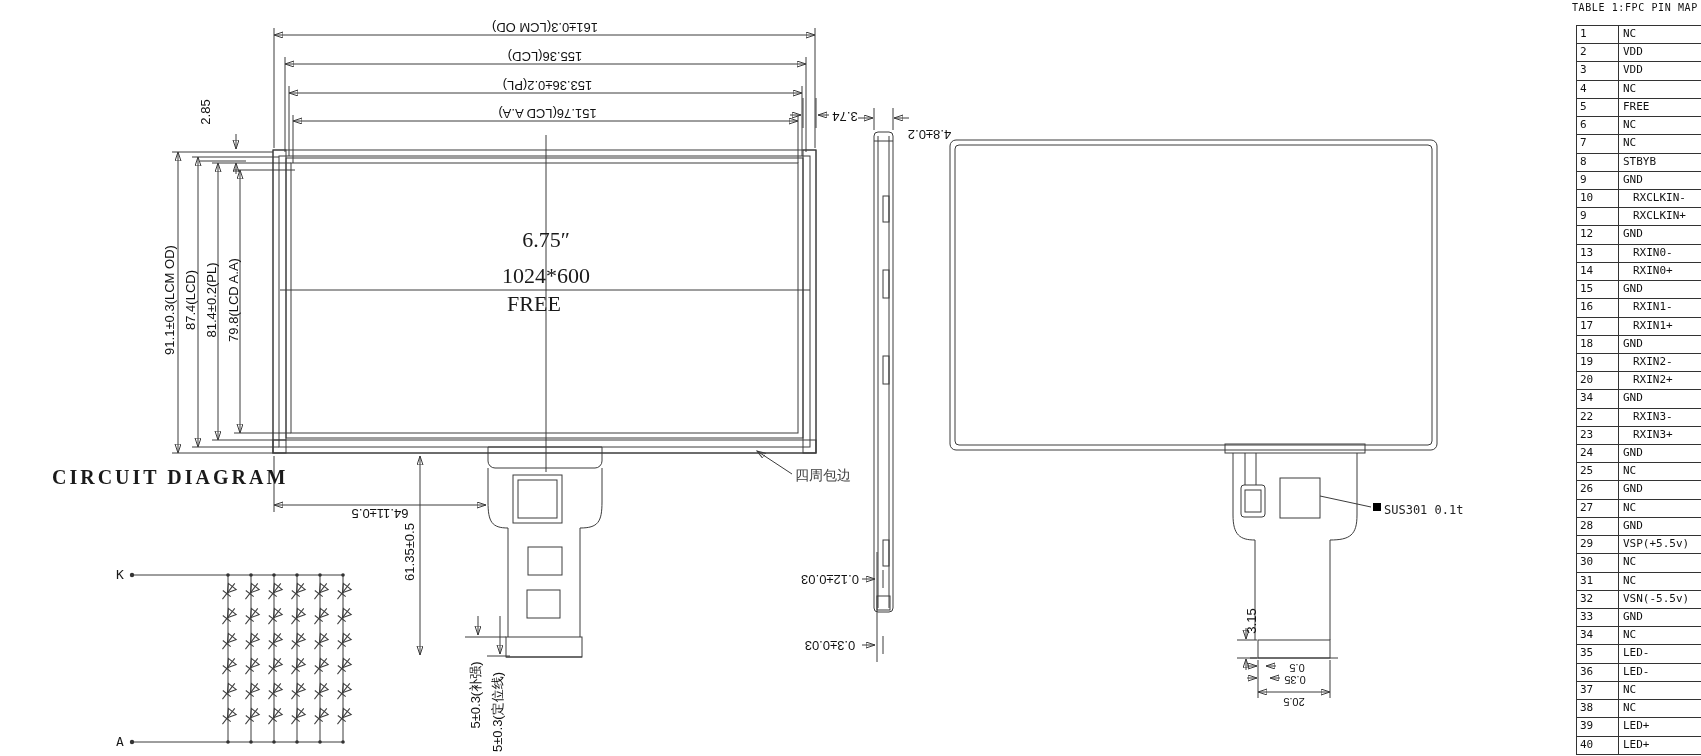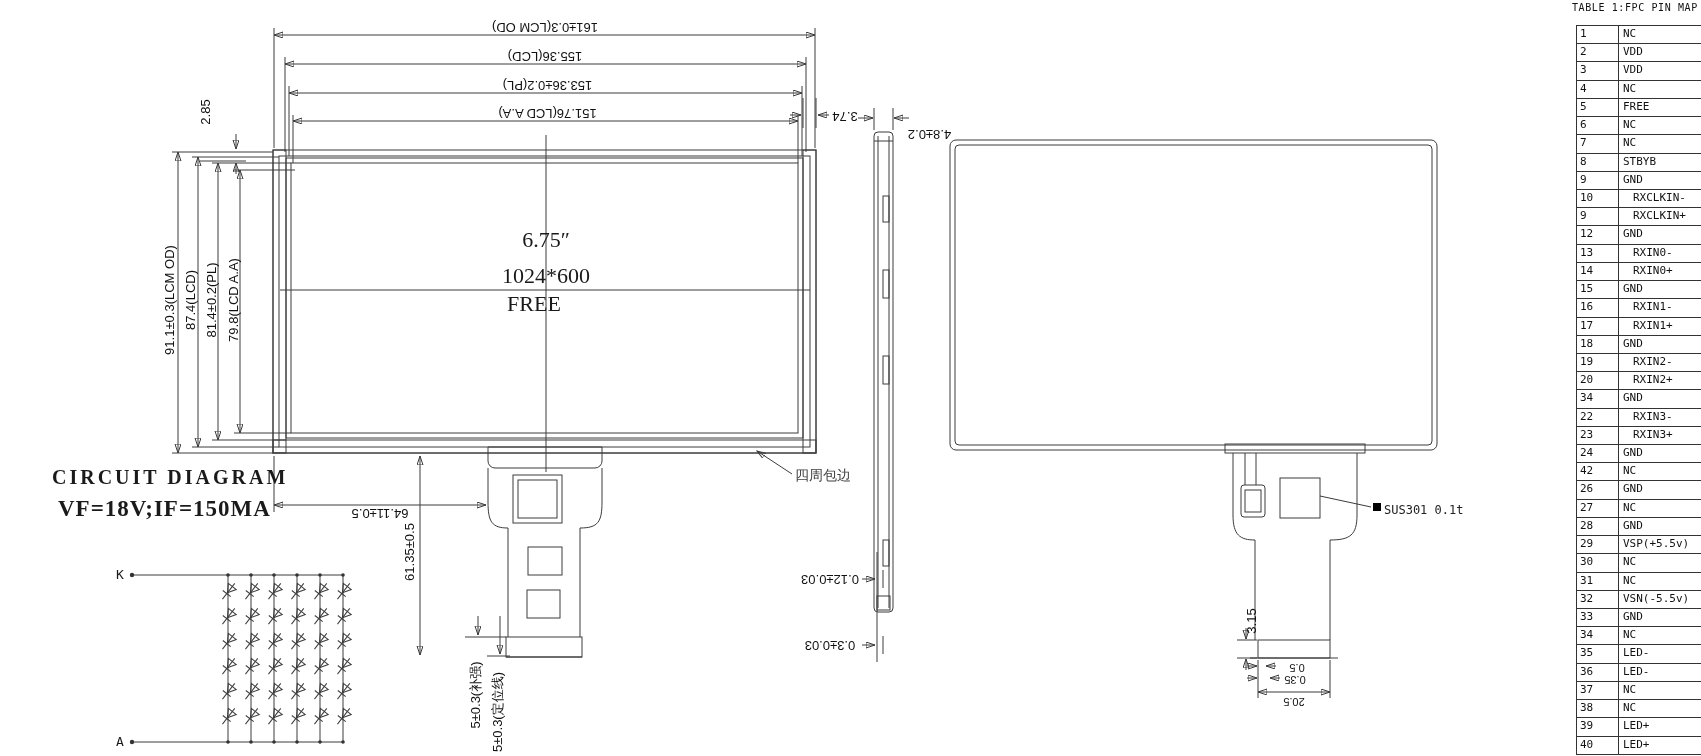--- a/index.html
+++ b/index.html
@@ -280,21 +280,20 @@
 <div class="dim r180" style="left:802px;top:638px;width:56px">0.3±0.03</div>
 
 <div class="dim r90" style="left:1237px;top:614px;width:30px">3.15</div>
 <div class="dim r180" style="left:1284px;top:661px;width:26px;font-size:11px">0.5</div>
 <div class="dim r180" style="left:1280px;top:673px;width:30px;font-size:11px">0.35</div>
 <div class="dim r180" style="left:1277px;top:695px;width:34px;font-size:11px">20.5</div>
 <div class="sus-sq" style="left:1373px;top:503px"></div>
 <div class="sus-label" style="left:1384px;top:503px">SUS301 0.1t</div>
 
 <div class="circ-title serif" style="left:52px;top:466px">CIRCUIT DIAGRAM</div>
-<div class="circ-cond serif" style="left:58px;top:496px">VF=18V;IF=150MA</div>
 <div class="circ-node" style="left:116px;top:567px">K</div>
 <div class="circ-node" style="left:116px;top:734px">A</div>
 
 <div class="pt-title">TABLE 1:FPC PIN MAP</div>
 <div class="pintable" id="pintable">
       <div class="prow">
         <div class="pno">1</div>
         <div class="pname">NC</div>
       </div>
       <div class="prow">
@@ -383,21 +382,21 @@
       </div>
       <div class="prow">
         <div class="pno">23</div>
         <div class="pname ind">RXIN3+</div>
       </div>
       <div class="prow">
         <div class="pno">24</div>
         <div class="pname">GND</div>
       </div>
       <div class="prow">
-        <div class="pno">42</div>
+        <div class="pno">25</div>
         <div class="pname">NC</div>
       </div>
       <div class="prow">
         <div class="pno">26</div>
         <div class="pname">GND</div>
       </div>
       <div class="prow">
         <div class="pno">27</div>
         <div class="pname">NC</div>
       </div>

